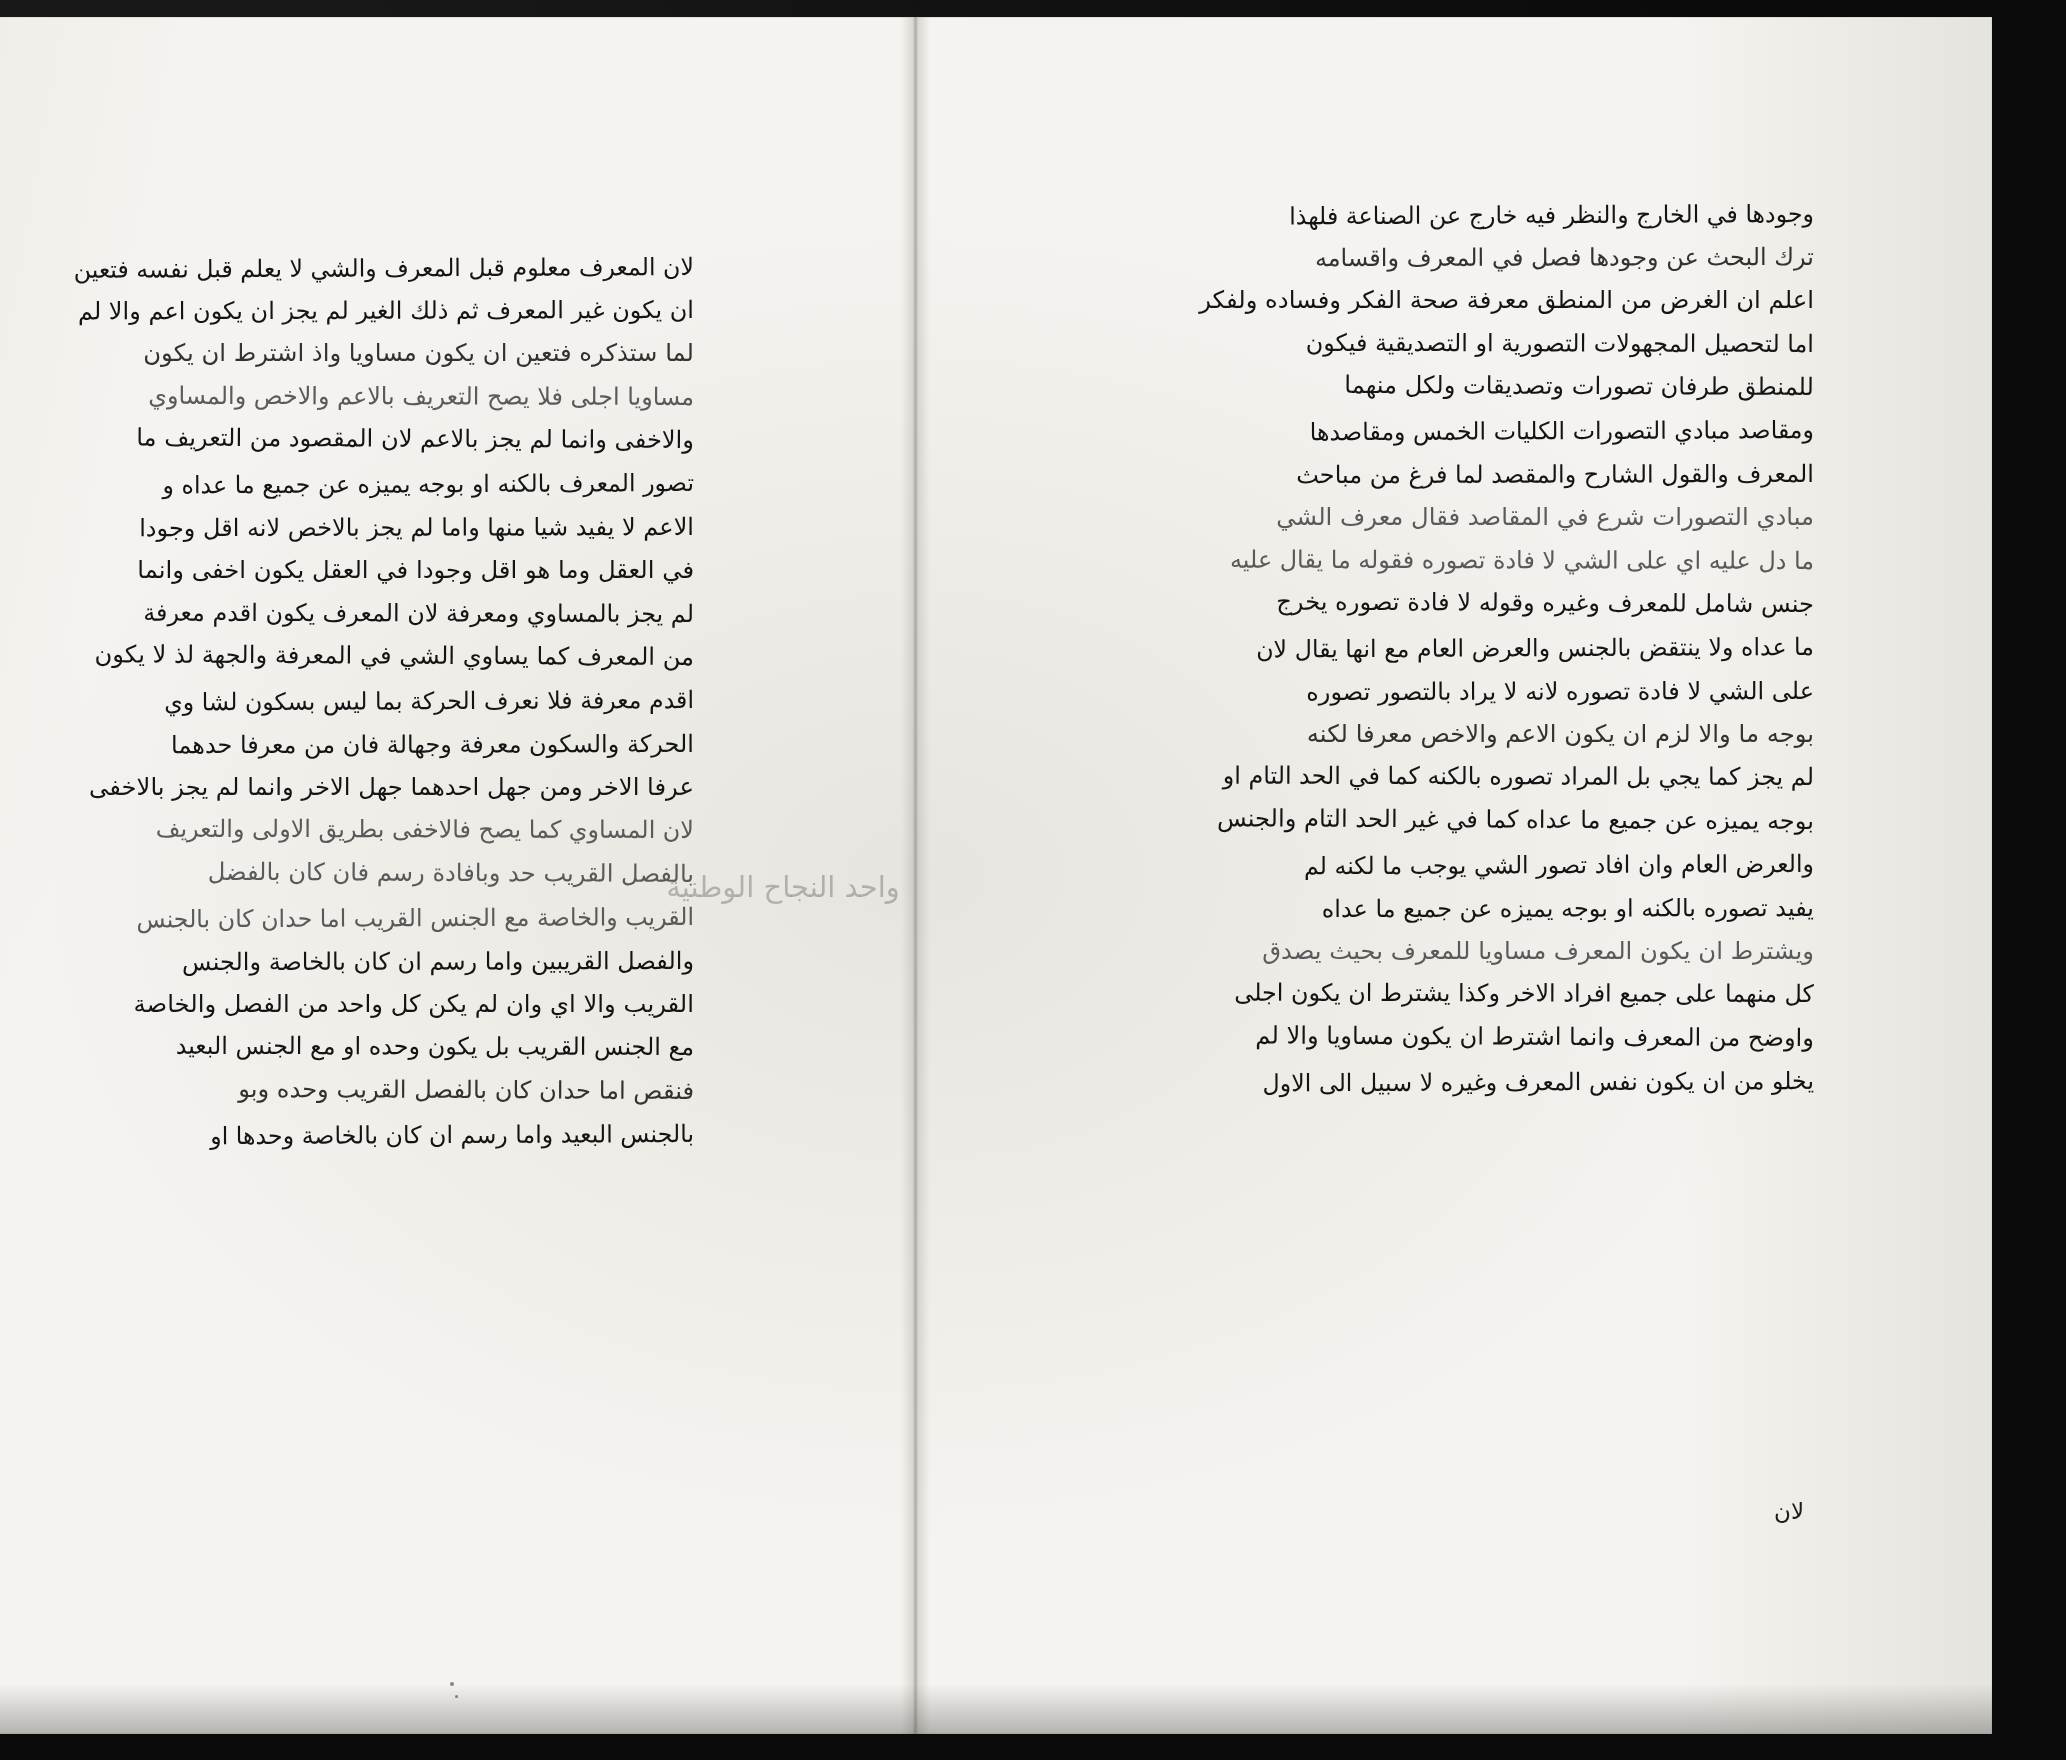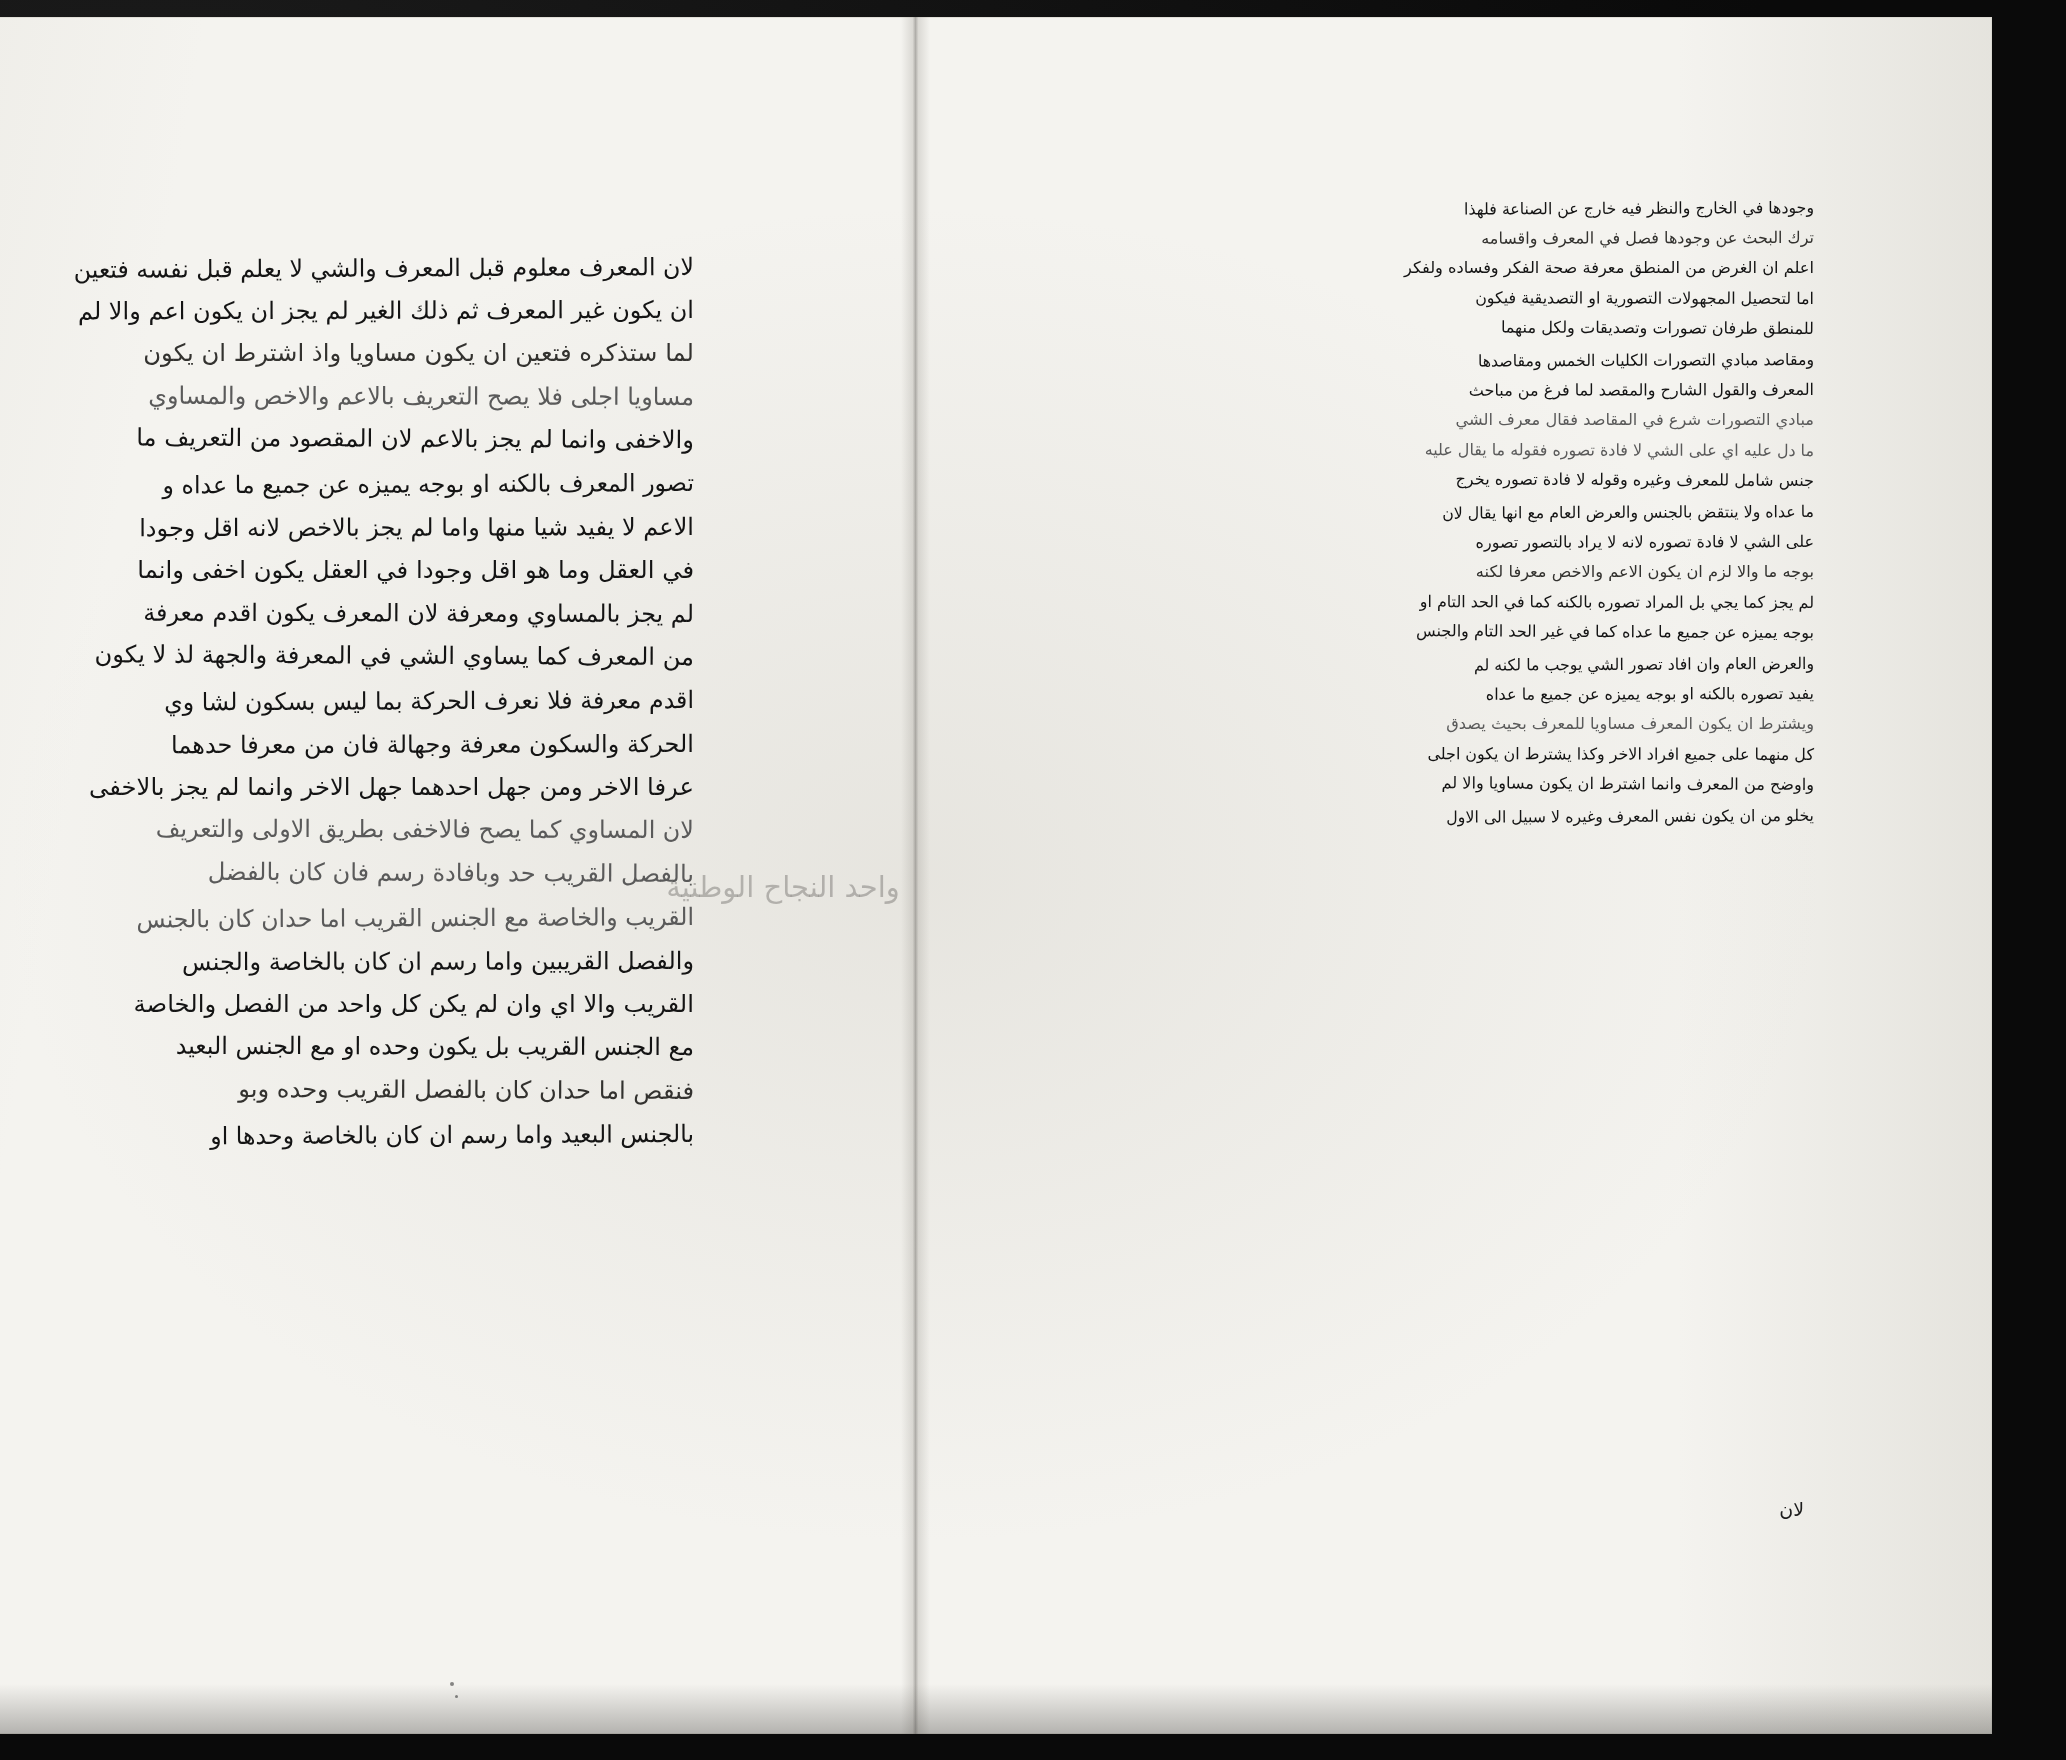--- a/index.html
+++ b/index.html
@@ -75,21 +75,21 @@
     direction: rtl;
     text-align: justify;
     color: #141414;
     font-family: "DejaVu Sans", sans-serif;
     line-height: 1.62;
   }
   .col-right {   
     top: 178px;
     right: 178px;
     width: 752px;
-    font-size: 16px;
+    font-size: 24px;
   }
   .col-left {    
     top: 231px;
     right: 1298px;
     width: 756px;
     font-size: 24px;
   }
   .col .line {
     white-space: nowrap;
     margin: 0 0 4.5px 0;
@@ -97,21 +97,21 @@
   }
   
   .col .line:nth-child(odd)  { letter-spacing: -0.4px; }
   .col .line:nth-child(3n)   { letter-spacing: -0.8px; }
   .ink-light { color: #5a5a5a; }
   .ink-mid   { color: #33322f; }
   .tail-word {
     position: absolute;
     top: 1481px;
     right: 188px;
-    font-size: 19px;
+    font-size: 23px;
     color: #1c1c1c;
   }
   .watermark {
     position: absolute;
     top: 870px;
     left: 1035px;
     transform: translate(-50%, -50%);
     font-size: 29px;
     color: rgba(90,88,84,0.38);
     white-space: nowrap;

